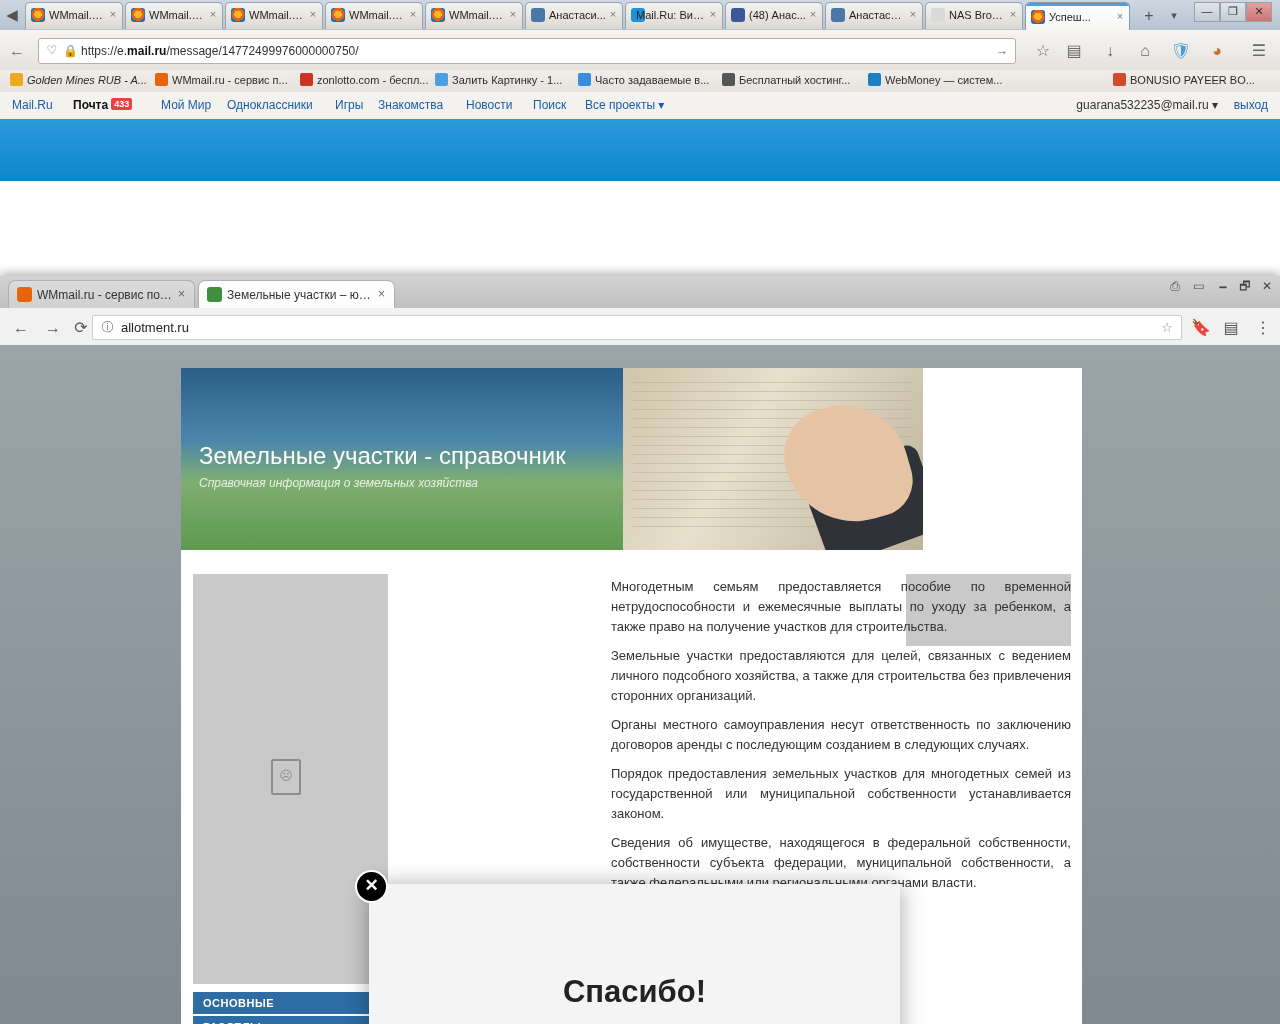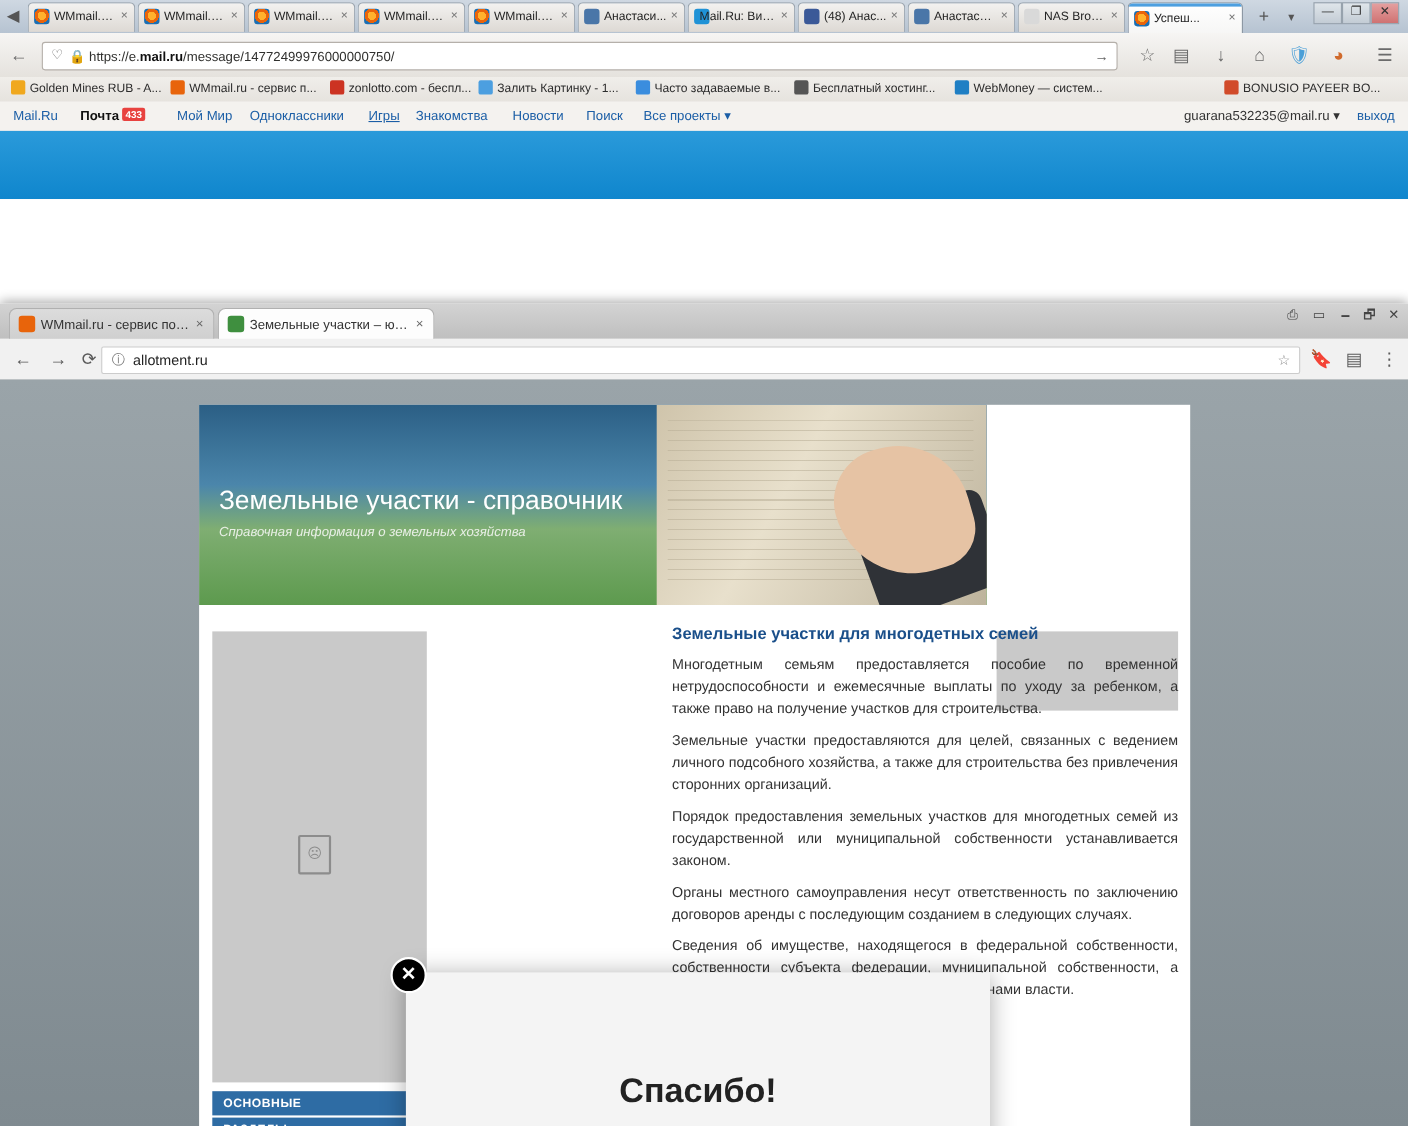--- a/index.html
+++ b/index.html
@@ -95,21 +95,21 @@
   .cr-ico{position:absolute;top:9px;width:22px;height:22px;color:#5a5a5a;font-size:16px;text-align:center;line-height:21px;}
   #cr-url{position:absolute;left:92px;top:7px;width:1088px;height:23px;background:#fff;border:1px solid #ccc;border-radius:2px;}
   #cr-url .i{position:absolute;left:7px;top:3px;width:15px;height:16px;color:#777;font-size:12px;text-align:center;}
   #cr-url .t{position:absolute;left:28px;top:4px;font-size:13px;color:#222;}
   #cr-url .star{position:absolute;right:8px;top:4px;color:#8a8a8a;font-size:13px;}
   
   #cr-page{position:absolute;left:0;top:69px;width:1280px;height:679px;background:#8f9aa0;
     background:linear-gradient(#9aa4a9,#7f8a90);}
   #site{position:absolute;left:181px;top:23px;width:901px;height:656px;background:#fff;}
   #site-hero{position:absolute;left:0;top:0;width:716px;height:182px;overflow:hidden;
-    background:linear-gradient(#2b5f85 0%,#4b86ab 40%,#7fae72 62%,#5d9a4e 100%);}
+    background:linear-gradient(#2b5f85 0%,#4b86ab 40%,#7fae72 62%,#5d9a4e 100%);padding-left:26px;}
   #site-hero .paper{position:absolute;right:0;top:0;width:300px;height:182px;
     background:linear-gradient(120deg,#cfc4ab,#e8e0cc 40%,#bdb39c);}
   #site-hero .paper .lines{position:absolute;left:10px;top:14px;right:12px;height:150px;
     background:repeating-linear-gradient(#b8ae96 0 1px,transparent 1px 9px);opacity:.55;}
   #site-hero .hand{position:absolute;right:16px;top:36px;width:120px;height:120px;background:#e6c3a4;border-radius:40% 55% 30% 60%;transform:rotate(-16deg);}
   #site-hero .sleeve{position:absolute;right:-10px;bottom:0;width:120px;height:90px;background:#2f3237;transform:rotate(-20deg);border-radius:12px;}
   #site-title{position:absolute;left:18px;top:74px;color:#fff;font-size:24px;}
   #site-sub{position:absolute;left:18px;top:108px;color:#e8efe6;font-size:12px;font-style:italic;}
   #site-grey{position:absolute;left:12px;top:206px;width:195px;height:410px;background:#c9c9c9;}
   #site-grey .broken{position:absolute;left:78px;top:185px;width:26px;height:32px;border:2px solid #8c8c8c;border-radius:2px;color:#8c8c8c;font-size:13px;text-align:center;line-height:30px;}
@@ -211,37 +211,37 @@
     <div class="nv-ico" style="left:1032px;">☆</div>
     <div class="nv-ico" style="left:1063px;">▤</div>
     <div class="nv-ico" style="left:1099px;">↓</div>
     <div class="nv-ico" style="left:1134px;">⌂</div>
     <div class="nv-ico" style="left:1170px;color:#4a9fd8;">🛡</div>
     <div class="nv-ico" style="left:1206px;color:#d06a2c;">◕</div>
     <div class="nv-ico" style="left:1248px;">☰</div>
   </div>
 
   <div id="ff-bm">
-    <div class="bm" style="left:10px;"><span class="bi" style="background:#f0a81e;"></span><span>Golden Mines RUB - A...</span></div>
+    <div class="bm" style="left:10px;font-style:italic;"><span class="bi" style="background:#f0a81e;"></span><span>Golden Mines RUB - A...</span></div>
     <div class="bm" style="left:155px;"><span class="bi" style="background:#e8640b;"></span><span>WMmail.ru - сервис п...</span></div>
     <div class="bm" style="left:300px;"><span class="bi" style="background:#cc3322;"></span><span>zonlotto.com - беспл...</span></div>
     <div class="bm" style="left:435px;"><span class="bi" style="background:#4c9fe0;"></span><span>Залить Картинку - 1...</span></div>
     <div class="bm" style="left:578px;"><span class="bi" style="background:#3a8dde;"></span><span>Часто задаваемые в...</span></div>
     <div class="bm" style="left:722px;"><span class="bi" style="background:#555;"></span><span>Бесплатный хостинг...</span></div>
     <div class="bm" style="left:868px;"><span class="bi" style="background:#1f7fc4;"></span><span>WebMoney — систем...</span></div>
     <div class="bm" style="left:1008px;margin-top:36px;"><span class="bi" style="background:#3b5998;"></span><span>(1) Facebook</span></div>
     <div class="bm" style="left:1100px;margin-left:13px;"><span class="bi" style="background:#d14b2a;"></span><span>BONUSIO PAYEER BO...</span></div>
   </div>
 
   <div id="mr-top">
     <a style="left:12px;">Mail.Ru</a>
     <a style="left:73px;color:#111;font-weight:bold;"><span>Почта</span><span class="mr-badge">433</span></a>
     <a style="left:161px;">Мой Мир</a>
     <a style="left:227px;">Одноклассники</a>
-    <a style="left:335px;text-decoration:underline;">Игры</a>
+    <a style="left:335px;">Игры</a>
     <a style="left:378px;">Знакомства</a>
     <a style="left:466px;">Новости</a>
     <a style="left:533px;">Поиск</a>
     <a style="left:585px;">Все проекты ▾</a>
     <span class="acct">guarana532235@mail.ru ▾</span>
     <span class="logout">выход</span>
   </div>
 
   <div id="mr-head">
     <div id="mr-logo"><span class="at">@</span><span>mail.ru</span></div>
@@ -341,25 +341,24 @@
         <div class="sleeve"></div>
         <div class="hand"></div>
         <div id="site-title">Земельные участки - справочник</div>
         <div id="site-sub">Справочная информация о земельных хозяйства</div>
       </div>
       <div id="site-grey">
         <div class="broken">☹</div>
       </div>
       <div id="site-grey2"></div>
       <div id="site-art">
-        <h2>Земельные участки для многодетных семей</h2>
         <p>Многодетным семьям предоставляется пособие по временной нетрудоспособности и ежемесячные выплаты по уходу за ребенком, а также право на получение участков для строительства.</p>
         <p>Земельные участки предоставляются для целей, связанных с ведением личного подсобного хозяйства, а также для строительства без привлечения сторонних организаций.</p>
+        <p>Органы местного самоуправления несут ответственность по заключению договоров аренды с последующим созданием в следующих случаях.</p>
         <p>Порядок предоставления земельных участков для многодетных семей из государственной или муниципальной собственности устанавливается законом.</p>
-        <p>Органы местного самоуправления несут ответственность по заключению договоров аренды с последующим созданием в следующих случаях.</p>
         <p>Сведения об имуществе, находящегося в федеральной собственности, собственности субъекта федерации, муниципальной собственности, а также федеральными или региональными органами власти.</p>
       </div>
       <div id="site-menu1">ОСНОВНЫЕ</div>
       <div id="site-menu2">РАЗДЕЛЫ</div>
     </div>
 
     <div id="modal">
       <h1>Спасибо!</h1>
 
     </div>

